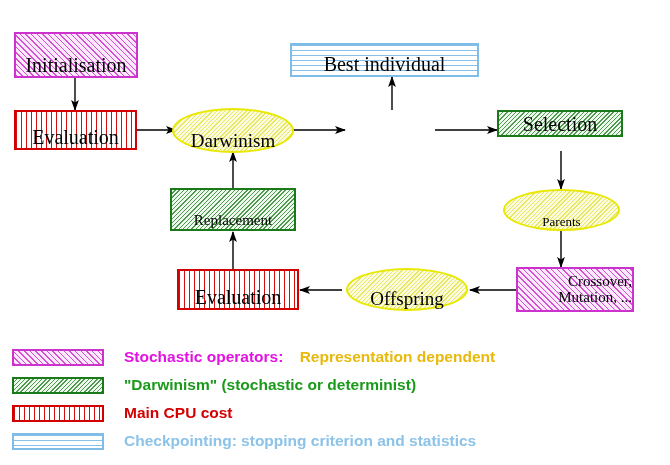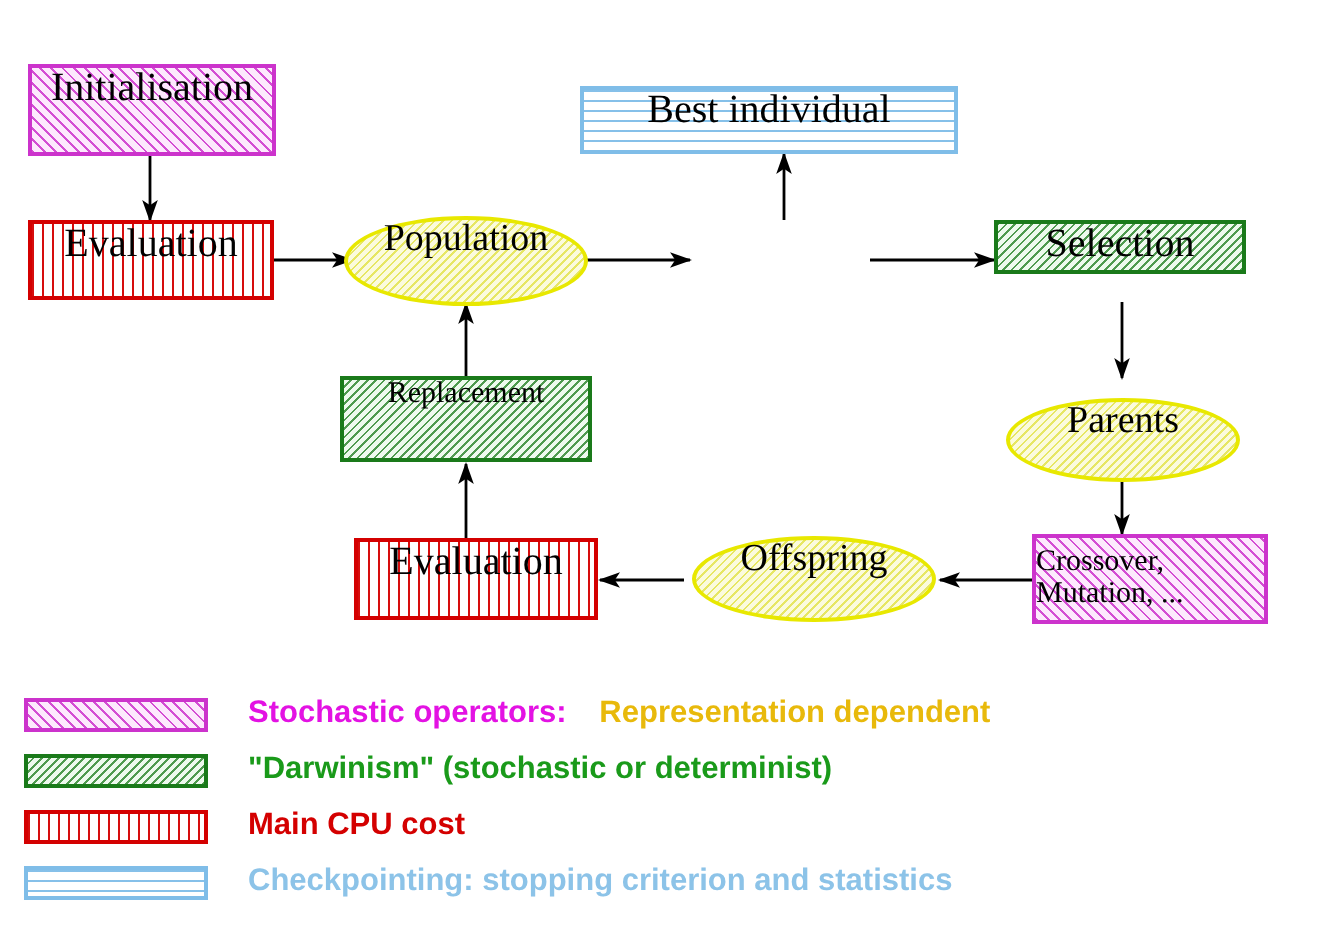--- a/index.html
+++ b/index.html
@@ -2,21 +2,21 @@
 <html><head>
 <meta charset="utf-8">
 <style>
   html,body{margin:0;padding:0;background:#ffffff;}
   body{width:670px;height:465px;overflow:hidden;
        font-family:"Liberation Serif",serif;}
   #canvas{position:relative;width:670px;height:465px;background:#fff;}
 
   
   .node{position:absolute;box-sizing:border-box;display:flex;
-        align-items:flex-start;justify-content:center;text-align:center;
+        align-items:flex-end;justify-content:center;text-align:center;
         color:#000;font-family:"Liberation Serif",serif;line-height:1.05;}
 
   .box{border-width:2px;border-style:solid;}
 
   
   .sty-magenta{
     border-color:#cc33cc;
     background-color:#fde9fd;
     background-image:repeating-linear-gradient(45deg,
         rgba(204,51,204,.85) 0 1px, rgba(0,0,0,0) 1px 4px);
@@ -112,33 +112,33 @@
 
   <div class="node box sty-magenta" style="left:14px;top:32px;width:124px;height:46px;font-size:20px;">
     <span>Initialisation</span>
   </div>
 
   <div class="node box sty-red" style="left:14px;top:110px;width:123px;height:40px;font-size:20px;">
     <span>Evaluation</span>
   </div>
 
   <div class="node ellipse sty-yellow" style="left:172px;top:108px;width:122px;height:45px;font-size:19px;">
-    <span>Population</span>
+    <span>Darwinism</span>
   </div>
 
   <div class="node box sty-blue" style="left:290px;top:43px;width:189px;height:34px;font-size:20px;">
     <span>Best individual</span>
   </div>
 
 
   <div class="node box sty-green" style="left:497px;top:110px;width:126px;height:27px;font-size:20px;">
     <span>Selection</span>
   </div>
 
-  <div class="node ellipse sty-yellow" style="left:503px;top:199px;width:117px;height:42px;font-size:19px;font-family:Liberation Serif, serif;">
+  <div class="node ellipse sty-yellow" style="left:503px;top:189px;width:117px;height:42px;font-size:13px;font-family:Liberation Serif, serif;">
     <span>Parents</span>
   </div>
 
   <div class="node box sty-magenta" style="left:516px;top:267px;width:118px;height:45px;font-size:15px;
               flex-direction:column;justify-content:center;">
     <span>Crossover,</span>
     <span>Mutation, ...</span>
   </div>
 
   <div class="node ellipse sty-yellow" style="left:346px;top:268px;width:122px;height:43px;font-size:19px;">

